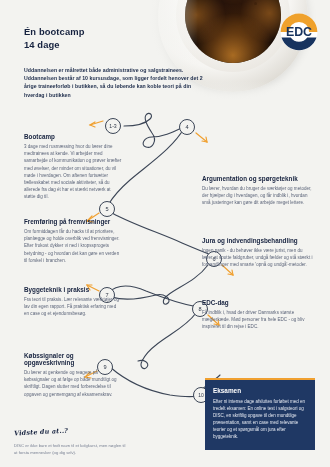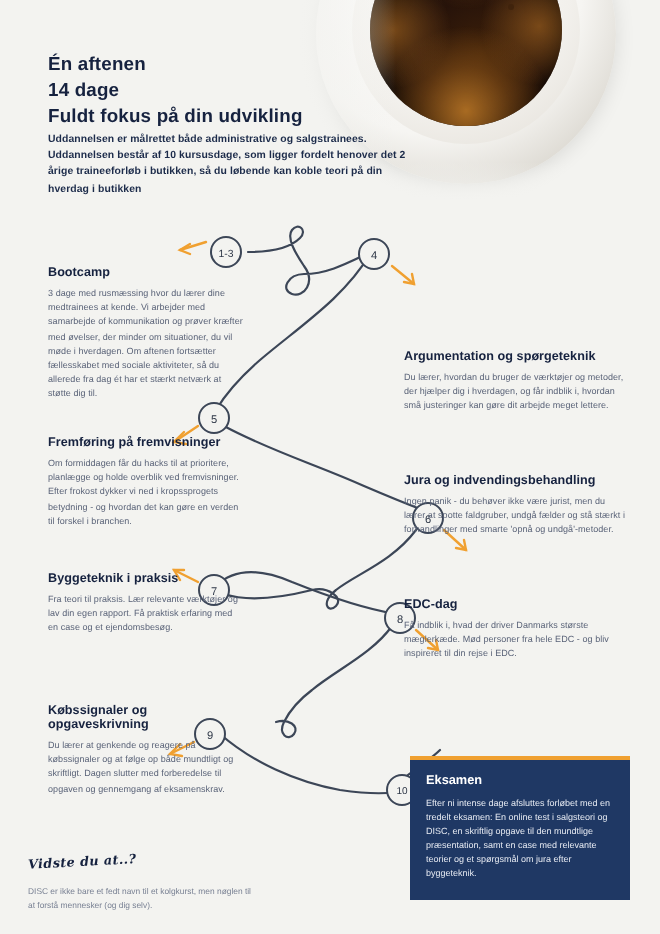--- a/index.html
+++ b/index.html
@@ -81,25 +81,32 @@
       <div class="cup"></div>
       <div class="coffee"></div>
       <div class="crema"></div>
 
       <div class="bubble b3"></div>
     </div>
     <div class="hero-fade"></div>
     <div class="hero-bottom"></div>
   </div>
 
+  <div class="logo">
+    <svg viewBox="0 0 100 100" width="46" height="46" aria-hidden="true">
+      <circle cx="50" cy="50" r="40" fill="#ffffff"></circle>
+      <path d="M10,50 A40,40 0 0 1 90,50 L72,50 A22,22 0 0 0 28,50 Z" fill="#efa12c"></path>
+      <path d="M12,62 A40,40 0 0 0 88,62 L68,62 A22,22 0 0 1 32,62 Z" fill="#17335f"></path>
+      <text x="50" y="58" text-anchor="middle" font-family="Liberation Sans, sans-serif" font-size="27" font-weight="bold" fill="#17335f">EDC</text>
+    </svg>
+  </div>
 
   <div class="headline">
-    <div>Én aftenen</div>
+    <div>Én bootcamp</div>
     <div>14 dage</div>
-    <div>Fuldt fokus på din udvikling</div>
   </div>
   <div class="intro">Uddannelsen er målrettet både administrative og salgstrainees. Uddannelsen består af 10 kursusdage, som ligger fordelt henover det 2 årige traineeforløb i butikken, så du løbende kan koble teori på din hverdag i butikken</div>
 
   <svg class="path" viewBox="0 0 330 300">
     <g fill="none" stroke="#3c4657" stroke-width="1.1" stroke-linecap="round">
 
       <path d="M124,21 C138,21 146,18 150,14 C154,10 149,6 146,10 C143,14 148,22 152,28
                C158,36 152,44 146,42 C140,40 144,32 152,32 C166,32 178,24 190,19"></path>
 
       <path d="M185,22 C172,44 150,58 130,75 C122,82 114,90 108,100"></path>

